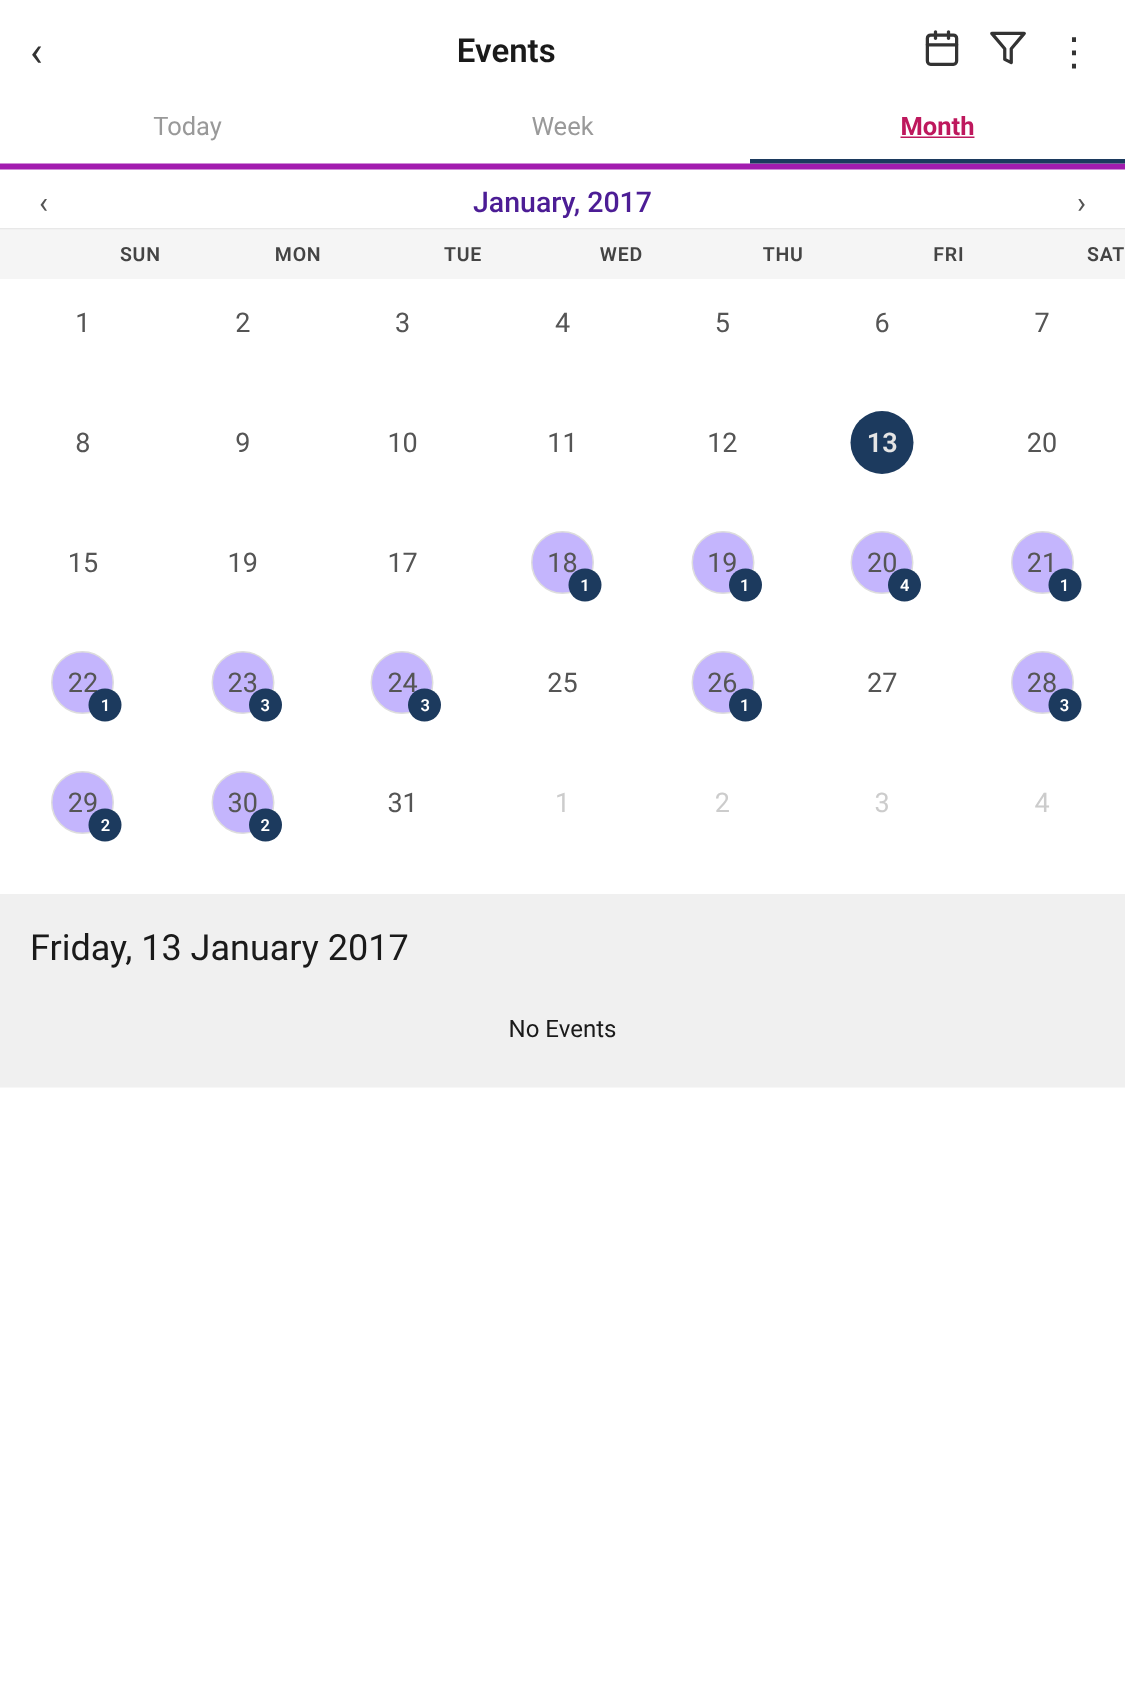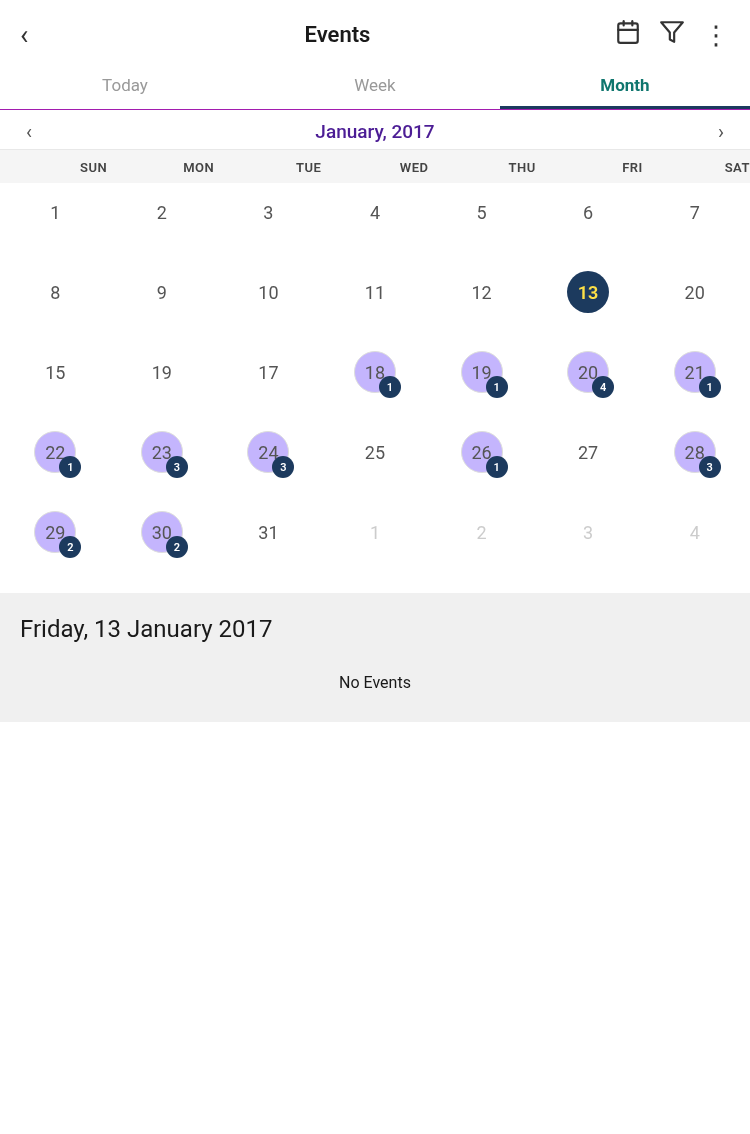--- a/index.html
+++ b/index.html
@@ -37,34 +37,35 @@
     }
     .header-icon {
       font-size: 22px;
       color: #333;
       cursor: pointer;
     }
 
     
     .tabs {
       display: flex;
-      border-bottom: 1px solid #a21caf;
+      border-bottom: 4px solid #a21caf;
     }
     .tab {
       flex: 1;
       text-align: center;
       padding: 14px 0;
       font-size: 17px;
       color: #999;
       cursor: pointer;
       position: relative;
     }
     .tab.active {
-      color: #0f766e;
+      color: #be185d;
       font-weight: 700;
+      text-decoration: underline;
     }
     .tab.active::after {
       content: '';
       position: absolute;
       bottom: 0;
       left: 0;
       right: 0;
       height: 3px;
       background: #1c3a5e;
     }
@@ -128,21 +129,21 @@
       display: flex;
       align-items: center;
       justify-content: center;
       font-size: 18px;
       color: #555;
       border-radius: 50%;
       position: relative;
     }
     .day-number.today {
       background: #1c3a5e;
-      color: #fde047;
+      color: #e5e5e5;
       font-weight: 600;
     }
     .day-number.other-month {
       color: #ccc;
     }
     .day-number.has-events {
       border: 1.5px solid #ddd;
       background: #c4b5fd;
     }
     .event-badge {

